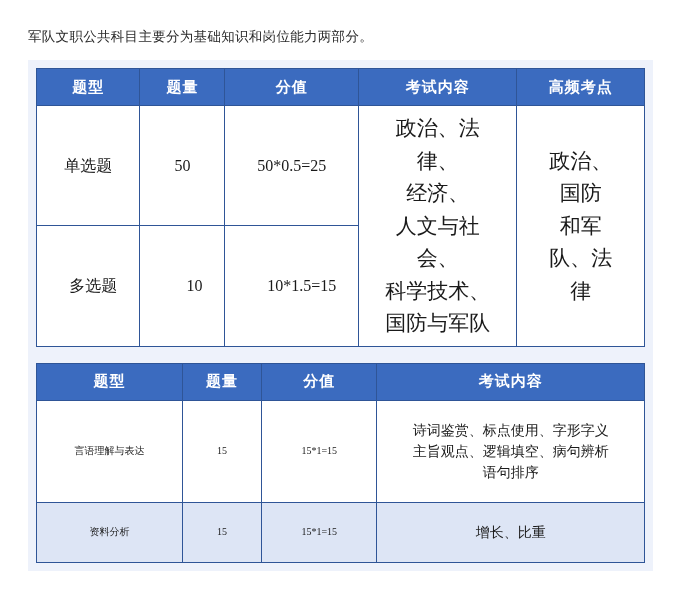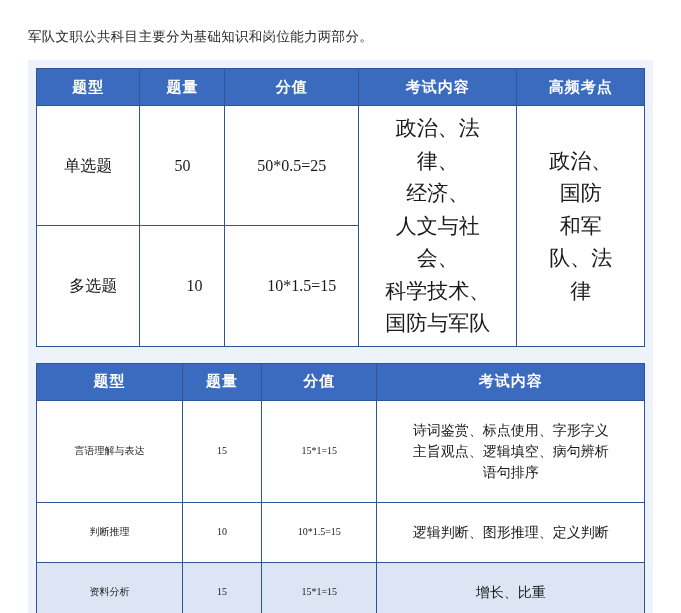--- a/index.html
+++ b/index.html
@@ -170,26 +170,20 @@
         <tr style="height:74px;">
           <td>言语理解与表达</td>
           <td>15</td>
           <td>15*1=15</td>
           <td class="content-cell">
             <span>诗词鉴赏、标点使用、字形字义</span><br>
             <span>主旨观点、逻辑填空、病句辨析</span><br>
             <span>语句排序</span>
           </td>
         </tr>
-        <tr style="height:34px;">
-          <td>判断推理</td>
-          <td>10</td>
-          <td>10*1.5=15</td>
-          <td class="content-cell">逻辑判断、图形推理、定义判断</td>
-        </tr>
         <tr class="alt-row" style="height:28px;">
           <td>资料分析</td>
           <td>15</td>
           <td>15*1=15</td>
           <td class="content-cell">增长、比重</td>
         </tr>
       </tbody>
     </table>
   </div>
 

